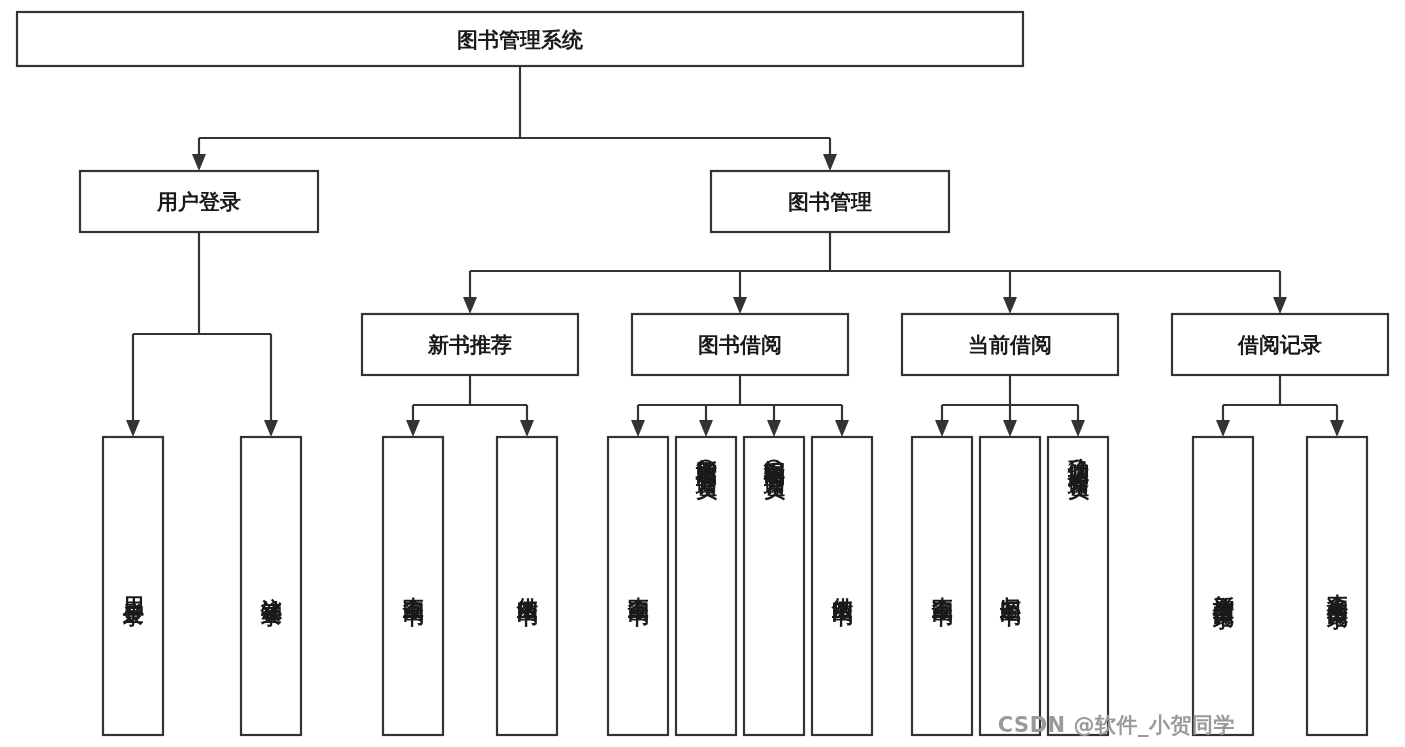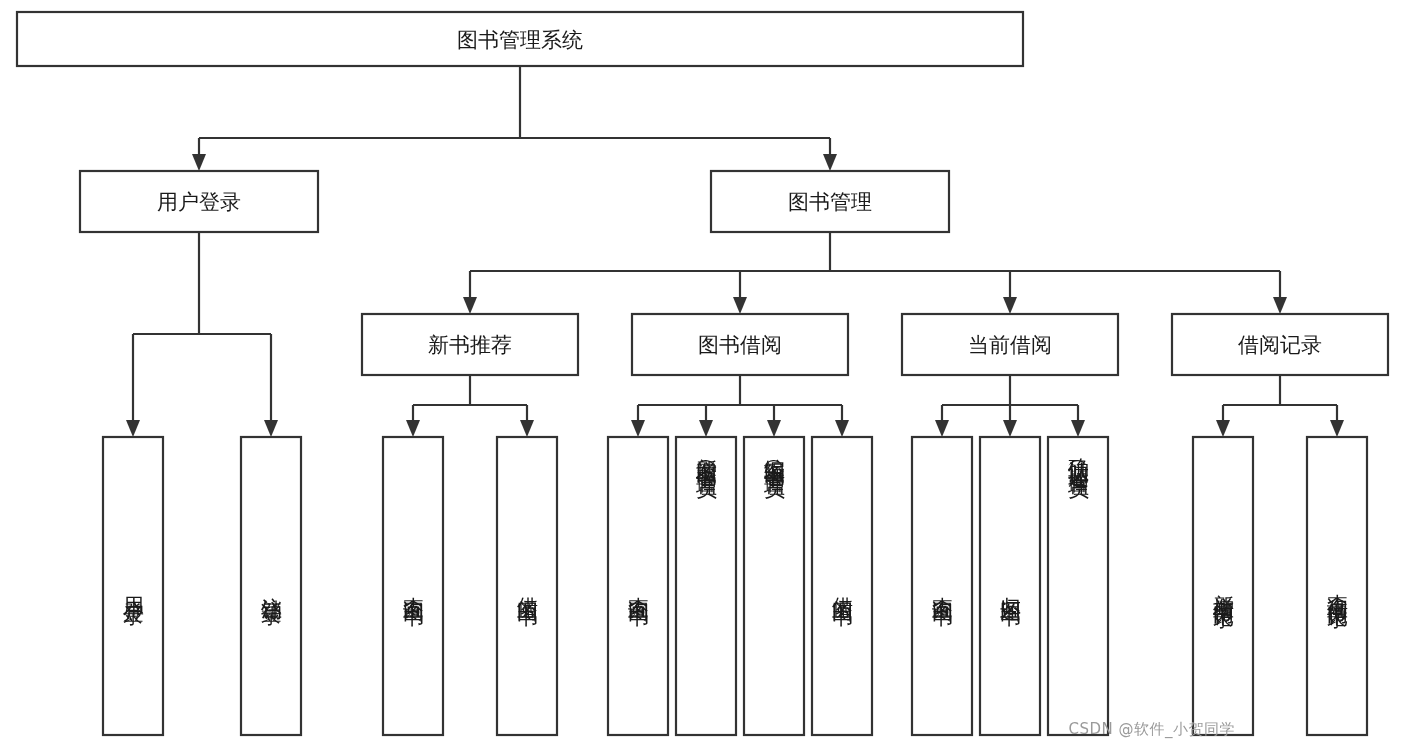--- a/index.html
+++ b/index.html
@@ -11,20 +11,21 @@
     width: 1405px;
     height: 747px;
     font-family: "DejaVu Sans", "Liberation Sans", sans-serif;
     overflow: hidden;
   }
   #diagram-root {
     position: relative;
     width: 1245px;
     height: 747px;
     background: #ffffff;
+    font-weight: bold;
   }
   svg.tree-canvas {
     position: absolute;
     left: 0;
     top: 0;
     width: 1405px;
     height: 747px;
     display: block;
   }
   .node-box {
@@ -66,21 +67,21 @@
     letter-spacing: 3px;
     line-height: 1;
     white-space: nowrap;
     text-align: center;
   }
   .watermark {
     position: absolute;
     right: 10px;
     bottom: 8px;
     font-family: "DejaVu Sans", "Liberation Sans", sans-serif;
-    font-size: 15px;
+    font-size: 21px;
     color: #9a9a9a;
     white-space: nowrap;
     letter-spacing: 0.5px;
   }
 </style>
 </head>
 <body>
 
 <div id="diagram-root">
 

